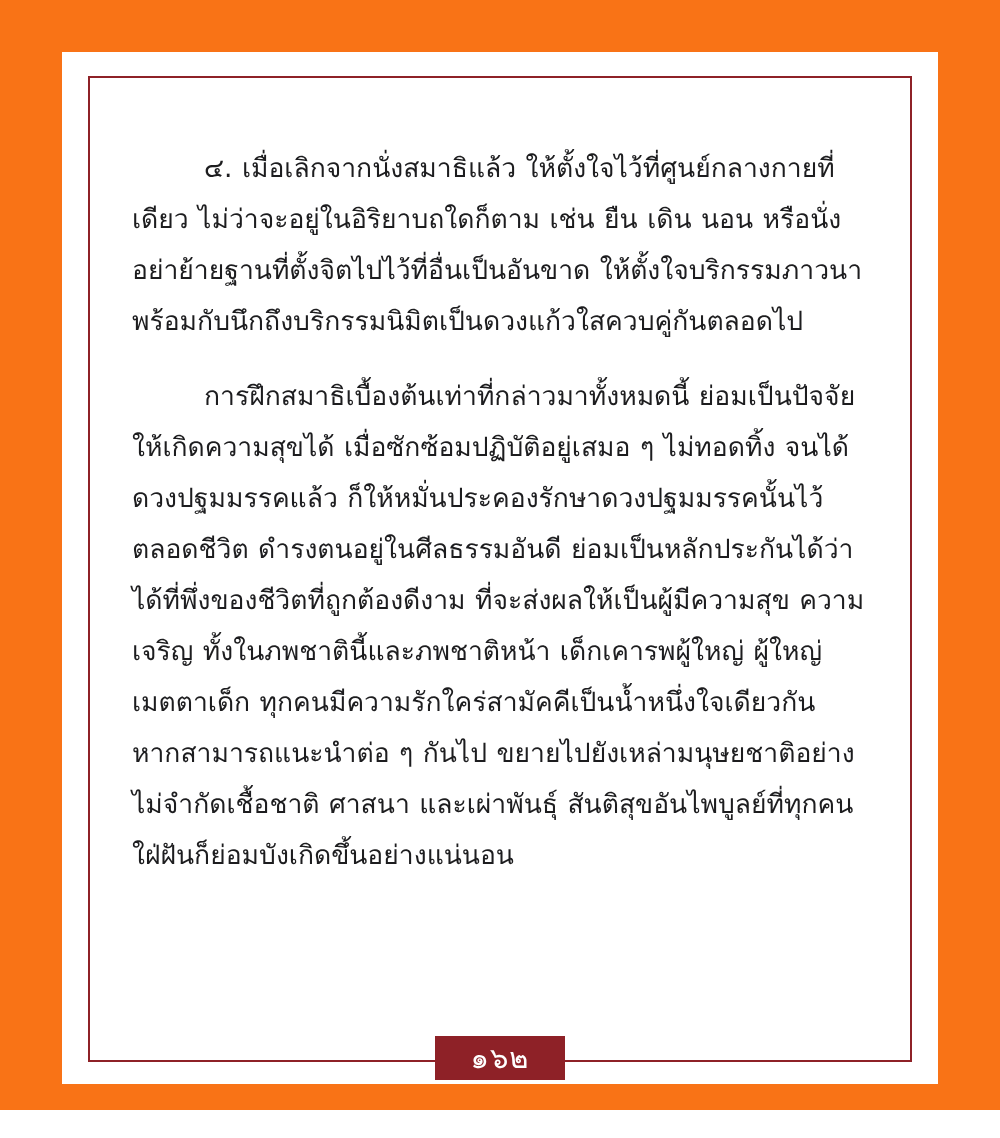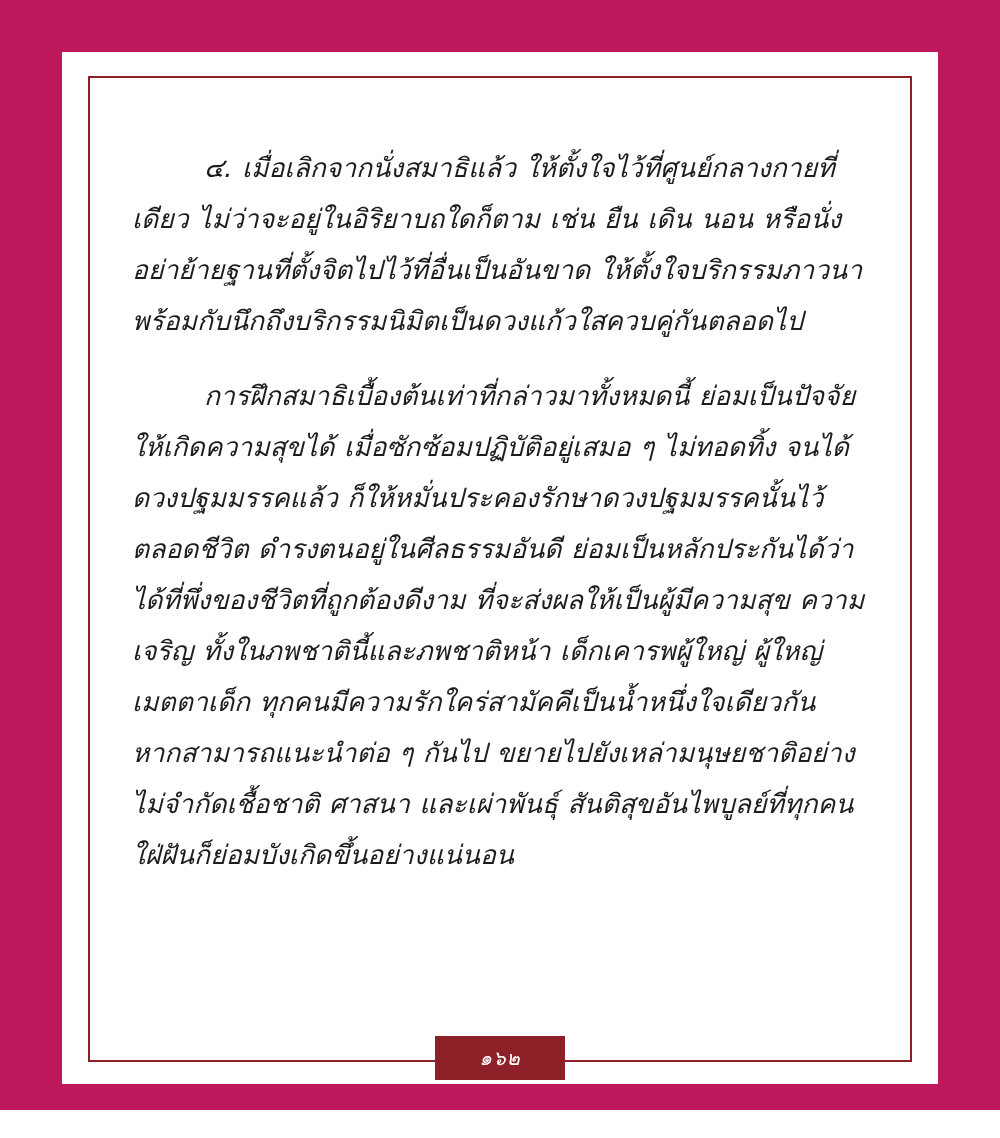--- a/index.html
+++ b/index.html
@@ -10,24 +10,23 @@
     width: 1000px;
     height: 1138px;
     background: #ffffff;
     font-family: "DejaVu Sans", "Liberation Sans", sans-serif;
   }
 
   .page {
     position: relative;
     width: 1000px;
     height: 1110px;
-    background: #be185d;
+    background: #f97316;
     box-sizing: border-box;
     overflow: hidden;
-    font-style: italic;
   }
 
   
   .panel {
     position: absolute;
     left: 62px;
     top: 52px;
     width: 876px;
     height: 1032px;
     background: #ffffff;
@@ -76,21 +75,21 @@
     bottom: 30px;
     width: 130px;
     height: 44px;
     background: #8e2127;
     display: flex;
     align-items: center;
     justify-content: center;
   }
   .folio-num {
     color: #ffffff;
-    font-size: 20px;
+    font-size: 29px;
     letter-spacing: 1px;
     line-height: 1;
   }
 </style>
 </head>
 <body>
 
 <div class="page">
 
   <div class="panel">

